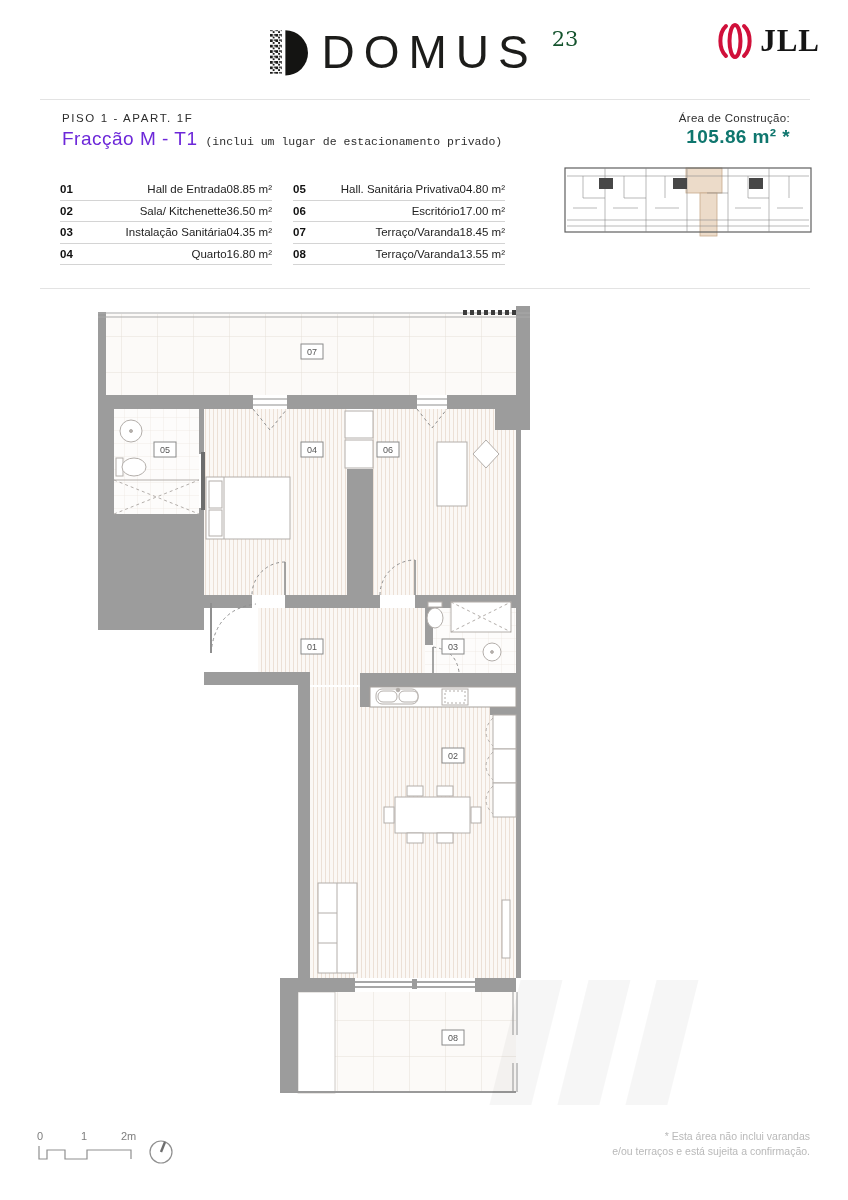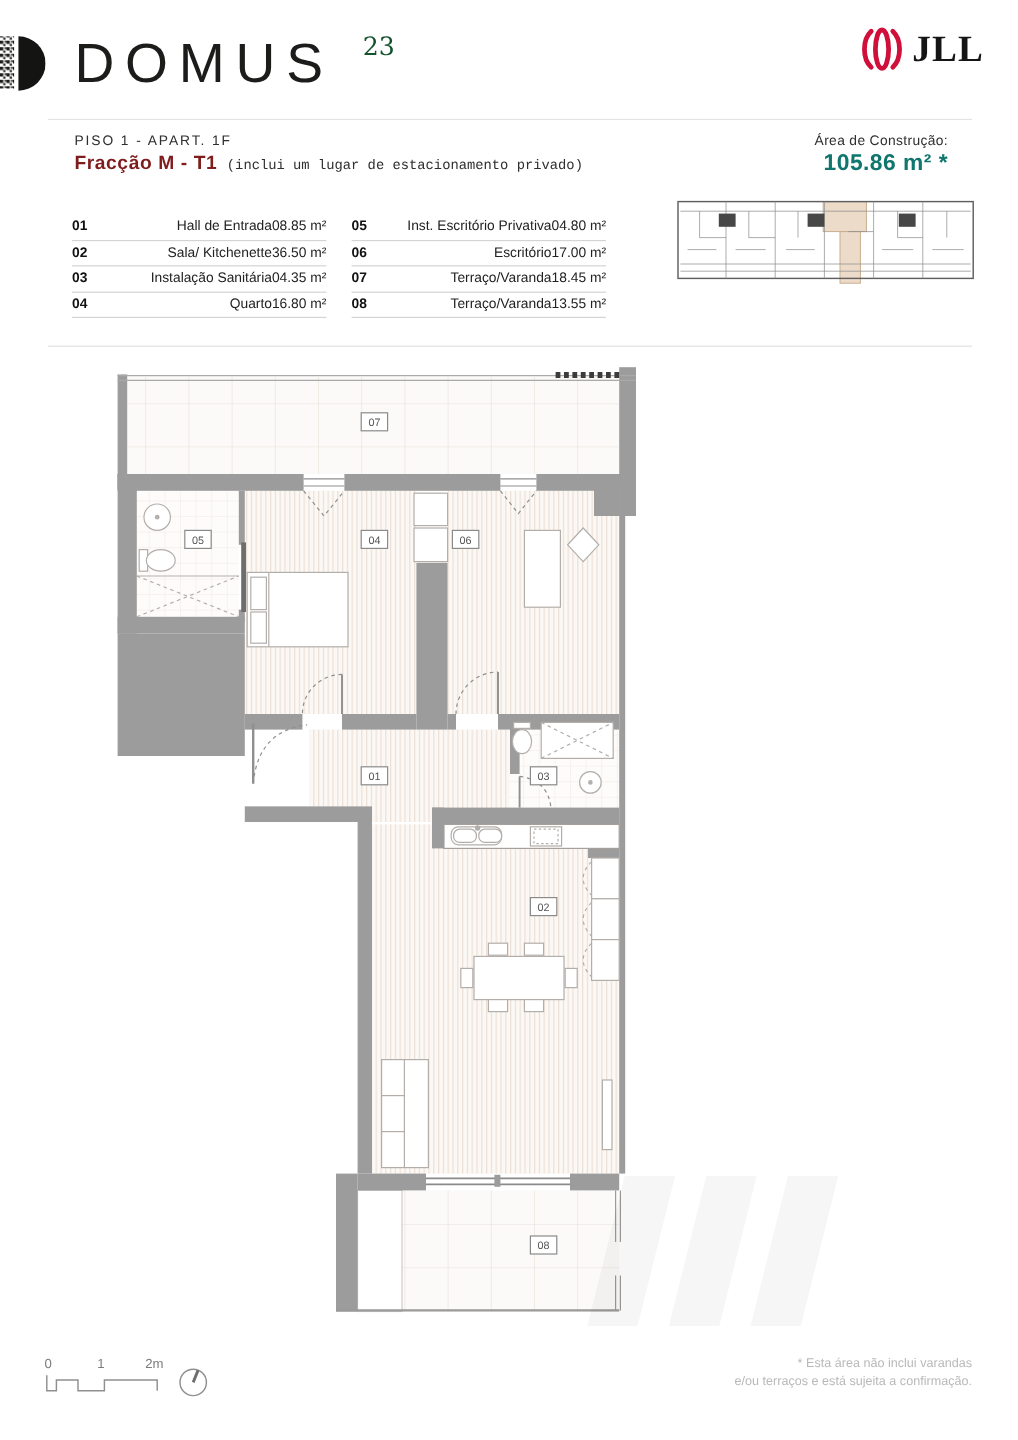--- a/index.html
+++ b/index.html
@@ -1,31 +1,31 @@
 <!DOCTYPE html>
 <html><head>
 <meta charset="utf-8">
 <style>
   html,body{margin:0;padding:0;background:#fff;}
   .page{position:relative;width:848px;height:1200px;background:#fff;overflow:hidden;
         font-family:"Liberation Sans",sans-serif;color:#222;}
   .rule{position:absolute;left:40px;width:770px;height:1px;background:#e3e3e3;}
 
   
-  .brand{position:absolute;top:26px;left:0;right:0;display:flex;
-         align-items:flex-start;gap:24px;}
+  .brand{position:absolute;top:26px;left:0;right:0;display:flex;justify-content:center;
+         align-items:flex-start;gap:14px;}
   .brand .word{font-size:46px;line-height:52px;letter-spacing:9px;color:#1c1c1a;font-weight:400;}
   .brand .sup{font-family:"DejaVu Serif",serif;font-size:21px;line-height:21px;margin-top:3px;color:#14532d;}
   .jll{position:absolute;top:20px;right:28px;display:flex;align-items:center;gap:5px;justify-content:center;}
   .jll .jll-word{font-family:"Liberation Serif",serif;font-weight:bold;font-size:31px;color:#151515;letter-spacing:1px;}
 
   
   .floor-line{position:absolute;left:62px;top:112px;font-size:11.5px;letter-spacing:1.6px;color:#2e2e2e;}
   .fraction-line{position:absolute;left:62px;top:128px;display:flex;align-items:baseline;gap:8px;}
-  .fraction-line .frac{font-size:16px;font-weight:bold;letter-spacing:.5px;color:#7f1d1d;}
+  .fraction-line .frac{font-size:19px;font-weight:normal;letter-spacing:.5px;color:#6d28d9;}
   .fraction-line .note{font-size:11.5px;color:#2e2e2e;font-family:Liberation Mono, monospace;}
   .area-block{position:absolute;right:58px;top:112px;text-align:right;}
   .area-block .lbl{font-size:11.5px;color:#2e2e2e;letter-spacing:.3px;}
   .area-block .val{font-size:19px;font-weight:bold;color:#0f766e;margin-top:2px;letter-spacing:.4px;}
 
   
   .rtable{position:absolute;top:179px;width:212px;}
   .rtable.left{left:60px;} .rtable.right{left:293px;}
   .rrow{display:flex;align-items:center;height:20.5px;border-bottom:1px solid #d4d4d4;
         font-size:11.5px;color:#222;}
@@ -107,21 +107,21 @@
     <div class="rrow">
       <span class="num">04</span>
       <span class="nm">Quarto</span>
       <span class="ar">16.80 m²</span>
     </div>
   </div>
 
   <div class="rtable right">
     <div class="rrow">
       <span class="num">05</span>
-      <span class="nm">Inst. Escritório Privativa</span>
+      <span class="nm">Hall. Sanitária Privativa</span>
       <span class="ar">04.80 m²</span>
     </div>
     <div class="rrow">
       <span class="num">06</span>
       <span class="nm">Escritório</span>
       <span class="ar">17.00 m²</span>
     </div>
     <div class="rrow">
       <span class="num">07</span>
       <span class="nm">Terraço/Varanda</span>

